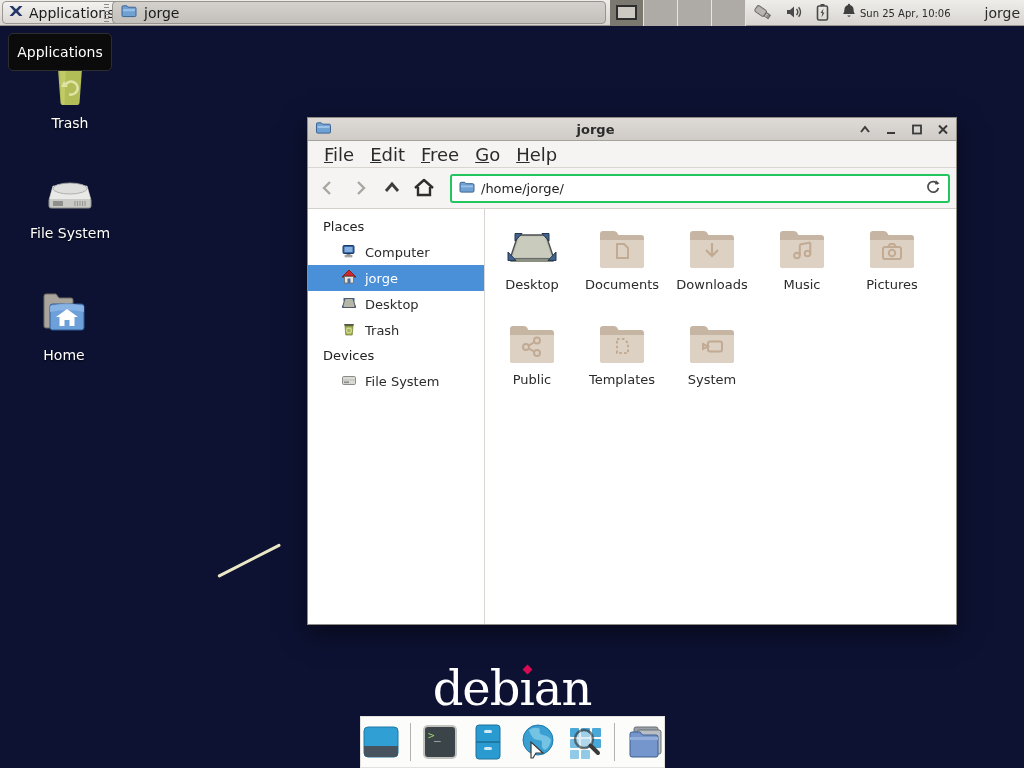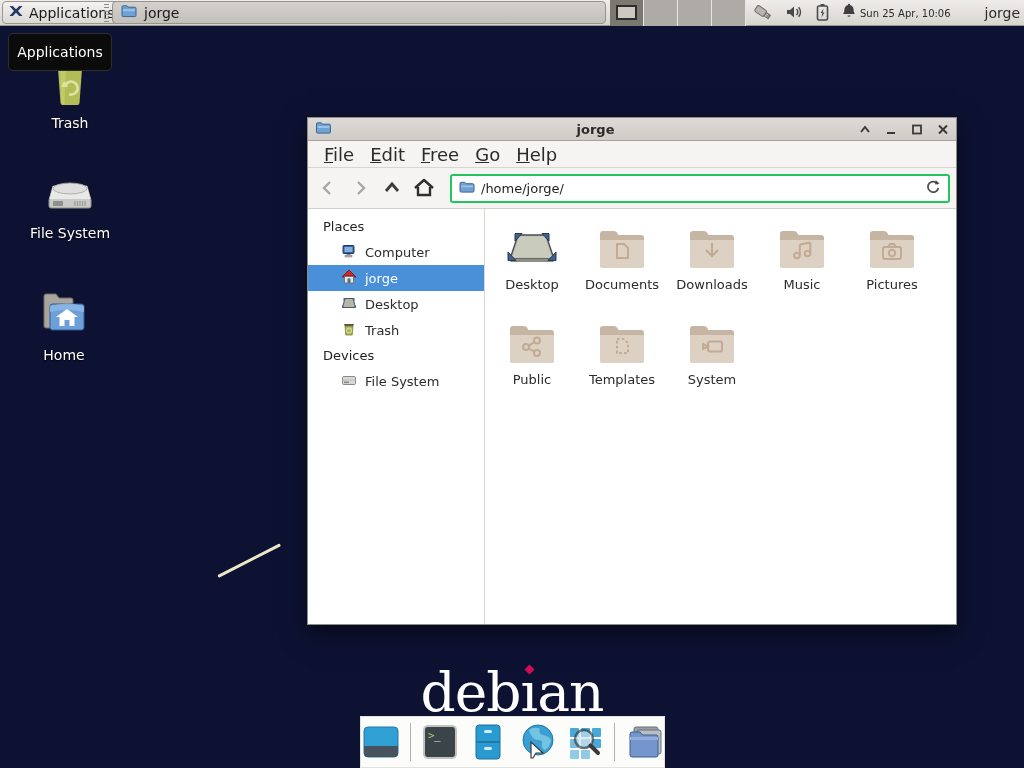--- a/index.html
+++ b/index.html
@@ -129,21 +129,21 @@
   .statusbar {
     height:30px; background:#f4f3f1; border-top:1px solid #d9d6d2;
     display:flex; align-items:center; padding-left:14px;
     font-size:13px; color:#3f3f3f;
   }
 
   
   .debian {
     position:absolute; left:0; top:660px; width:1024px; text-align:center;
     font-family:"DejaVu Serif","Liberation Serif",serif;
-    font-size:55px; color:#ffffff; letter-spacing:-1px;
+    font-size:48px; color:#ffffff; letter-spacing:-1px;
   }
   .debian .iwrap { position:relative; display:inline-block; }
   .debian .idot {
     position:absolute; left:50%; top:6px; width:7px; height:7px; margin-left:-3px;
     background:#d70a53; transform:rotate(45deg);
   }
 
   
   .dock {
     position:absolute; left:360px; top:716px; width:305px; height:52px;

